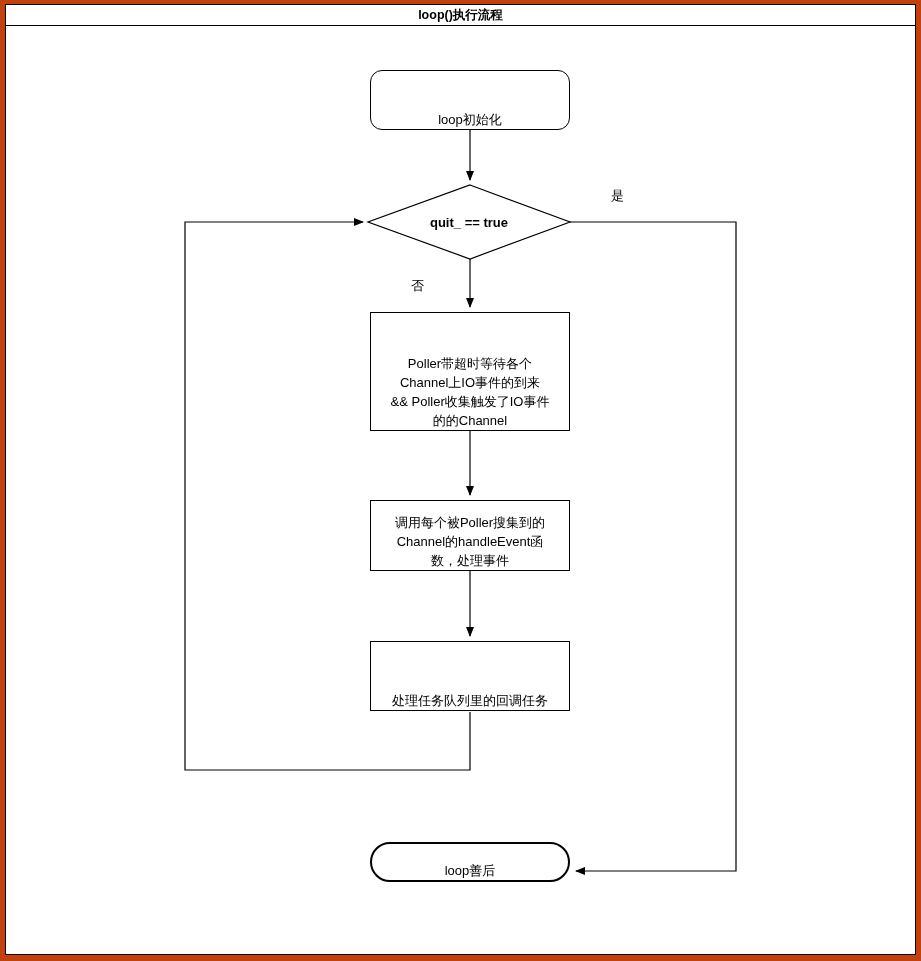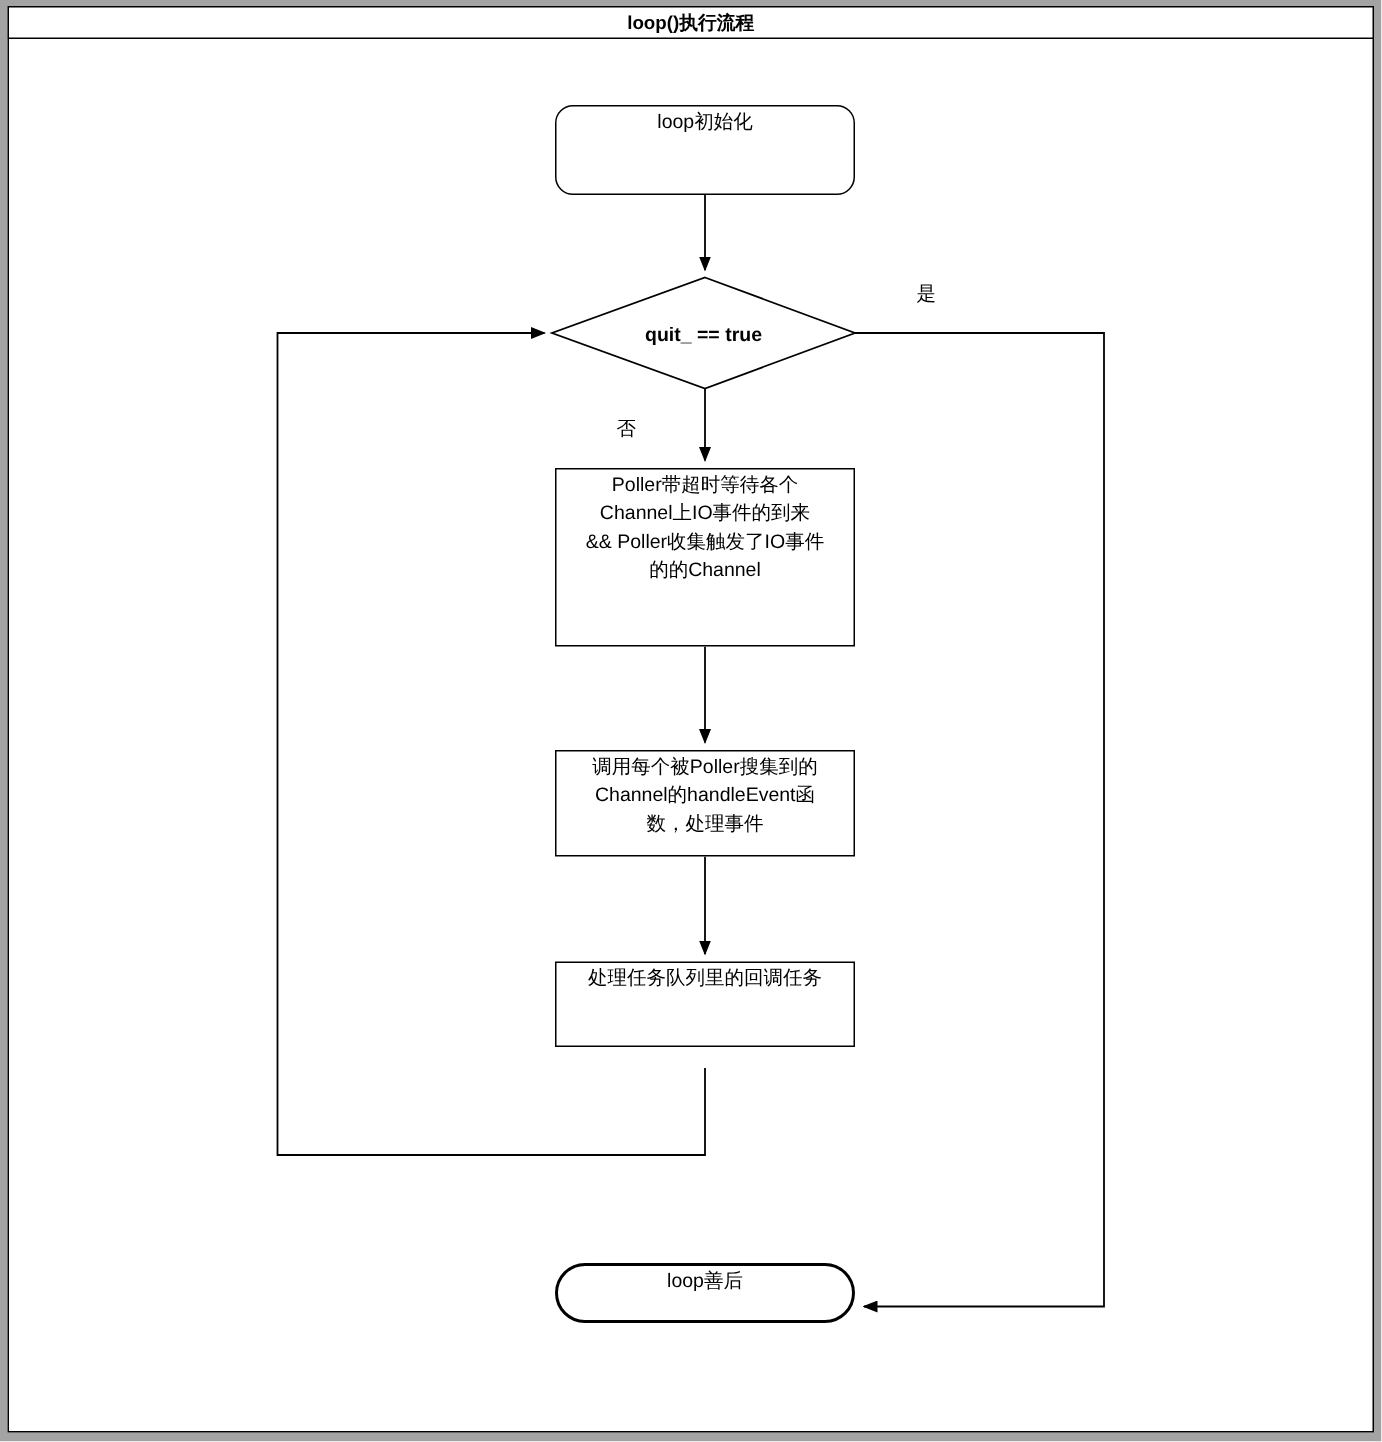--- a/index.html
+++ b/index.html
@@ -9,21 +9,21 @@
     background: #ffffff;
   }
   body {
     font-family: "Liberation Sans", "DejaVu Sans", sans-serif;
     color: #000000;
   }
   #page {
     position: relative;
     width: 921px;
     height: 961px;
-    background: #a3a3a3;
+    background: #c2410c;
     overflow: hidden;
   }
   
   .frame {
     position: absolute;
     left: 5px;
     top: 4px;
     width: 911px;
     height: 951px;
     border: 1px solid #000000;
@@ -59,21 +59,21 @@
     width: 921px;
     height: 961px;
     pointer-events: none;
   }
   
   .node {
     position: absolute;
     box-sizing: border-box;
     background: #ffffff;
     display: flex;
-    align-items: flex-start;
+    align-items: flex-end;
     justify-content: center;
     text-align: center;
     color: #000000;
   }
   .node-text {
     font-size: 13px;
     line-height: 19px;
     white-space: pre-line;
     padding: 0 6px;
   }
@@ -161,21 +161,21 @@
 &amp;&amp; Poller收集触发了IO事件
 的的Channel</span>
   </div>
 
   <div class="node process" style="left:370px; top:500px; width:200px; height:71px;">
     <span class="node-text">调用每个被Poller搜集到的
 Channel的handleEvent函
 数，处理事件</span>
   </div>
 
-  <div class="node process" style="left:370px; top:641px; width:200px; height:57px;">
+  <div class="node process" style="left:370px; top:641px; width:200px; height:70px;">
     <span class="node-text">处理任务队列里的回调任务</span>
   </div>
 
   <div class="node terminal-end" style="left:370px; top:842px; width:200px; height:40px;">
     <span class="node-text">loop善后</span>
   </div>
 
 </div>
 
 </body></html>

